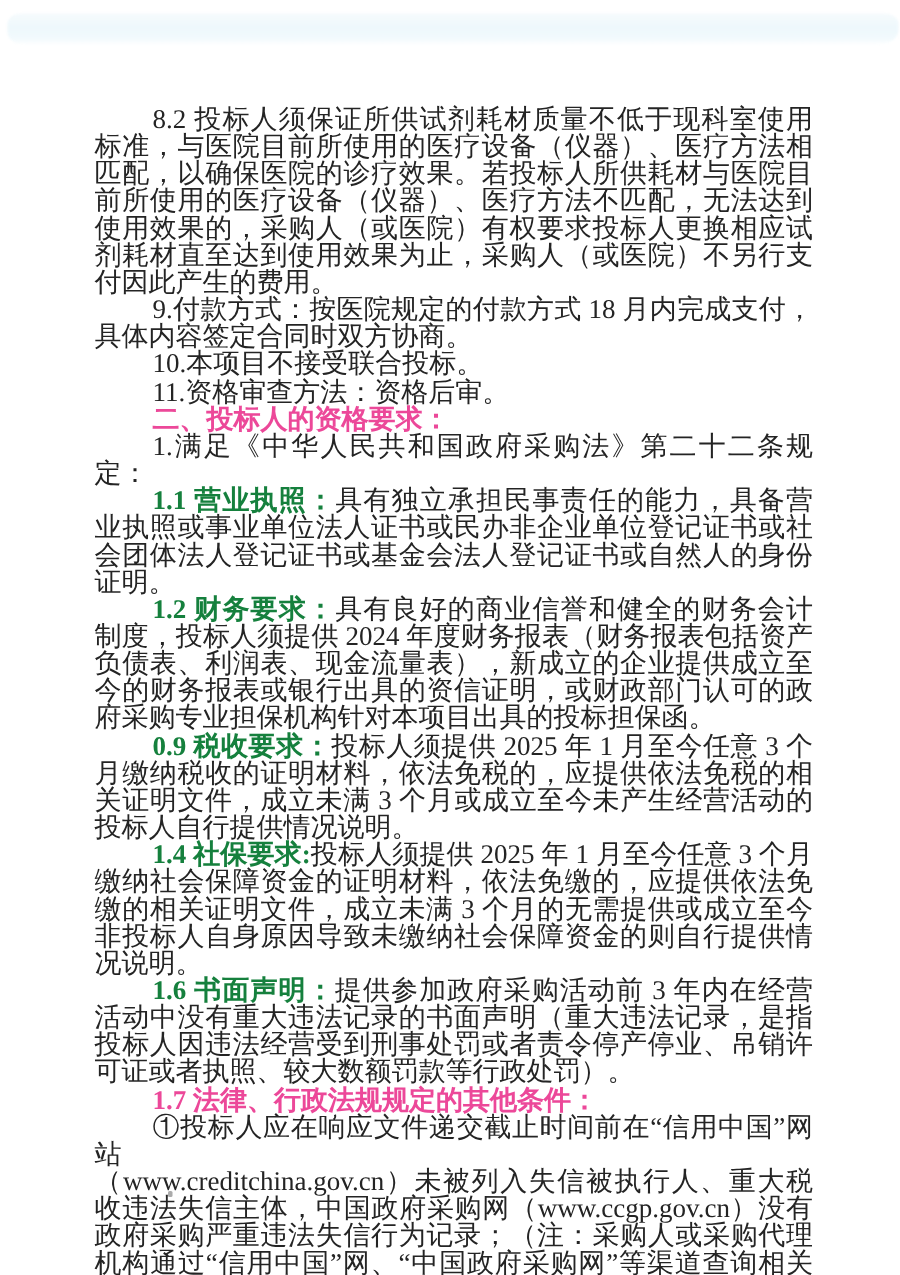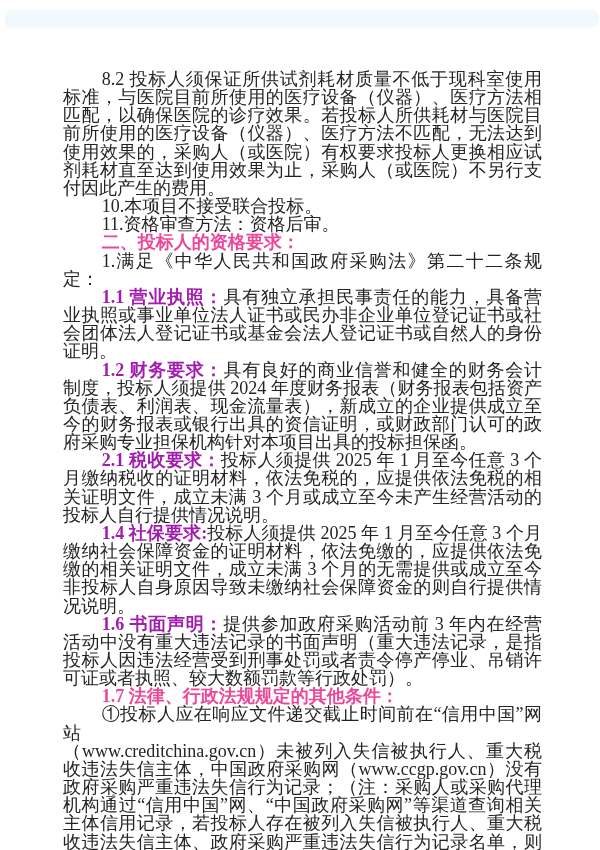--- a/index.html
+++ b/index.html
@@ -43,47 +43,48 @@
   }
   p.para.indent {
     text-indent: 2.15em;
   }
   p.para.bold {
     font-weight: 700;
     color: #ec4899;
   }
   p.para b {
     font-weight: 700;
-    color: #a21caf;
+    color: #15803d;
   }
   .speck {
     position: absolute;
     left: 112px;
     top: 794px;
     width: 3px;
     height: 4px;
     background: #8f8f8f;
     opacity: 0.75;
     border-radius: 1px;
   }
 </style>
 </head>
 <body>
 
 <div class="page">
   <div class="scan-band"></div>
   <div class="content">
       <p class="para indent">8.2 投标人须保证所供试剂耗材质量不低于现科室使用标准，与医院目前所使用的医疗设备（仪器）、医疗方法相匹配，以确保医院的诊疗效果。若投标人所供耗材与医院目前所使用的医疗设备（仪器）、医疗方法不匹配，无法达到使用效果的，采购人（或医院）有权要求投标人更换相应试剂耗材直至达到使用效果为止，采购人（或医院）不另行支付因此产生的费用。</p>
+      <p class="para indent">9.付款方式：按医院规定的付款方式 18 月内完成支付，具体内容签定合同时双方协商。</p>
       <p class="para indent">10.本项目不接受联合投标。</p>
       <p class="para indent">11.资格审查方法：资格后审。</p>
       <p class="para indent bold">二、投标人的资格要求：</p>
       <p class="para indent">1.满足《中华人民共和国政府采购法》第二十二条规定：</p>
       <p class="para indent"><b>1.1 营业执照：</b>具有独立承担民事责任的能力，具备营业执照或事业单位法人证书或民办非企业单位登记证书或社会团体法人登记证书或基金会法人登记证书或自然人的身份证明。</p>
       <p class="para indent"><b>1.2 财务要求：</b>具有良好的商业信誉和健全的财务会计制度，投标人须提供 2024 年度财务报表（财务报表包括资产负债表、利润表、现金流量表），新成立的企业提供成立至今的财务报表或银行出具的资信证明，或财政部门认可的政府采购专业担保机构针对本项目出具的投标担保函。</p>
-      <p class="para indent"><b>2.1 税收要求：</b>投标人须提供 2025 年 1 月至今任意 3 个月缴纳税收的证明材料，依法免税的，应提供依法免税的相关证明文件，成立未满 3 个月或成立至今未产生经营活动的投标人自行提供情况说明。</p>
+      <p class="para indent"><b>0.9 税收要求：</b>投标人须提供 2025 年 1 月至今任意 3 个月缴纳税收的证明材料，依法免税的，应提供依法免税的相关证明文件，成立未满 3 个月或成立至今未产生经营活动的投标人自行提供情况说明。</p>
       <p class="para indent"><b>1.4 社保要求:</b>投标人须提供 2025 年 1 月至今任意 3 个月缴纳社会保障资金的证明材料，依法免缴的，应提供依法免缴的相关证明文件，成立未满 3 个月的无需提供或成立至今非投标人自身原因导致未缴纳社会保障资金的则自行提供情况说明。</p>
       <p class="para indent"><b>1.6 书面声明：</b>提供参加政府采购活动前 3 年内在经营活动中没有重大违法记录的书面声明（重大违法记录，是指投标人因违法经营受到刑事处罚或者责令停产停业、吊销许可证或者执照、较大数额罚款等行政处罚）。</p>
       <p class="para indent bold">1.7 法律、行政法规规定的其他条件：</p>
       <p class="para indent">①投标人应在响应文件递交截止时间前在“信用中国”网站</p>
       <p class="para">（www.creditchina.gov.cn）未被列入失信被执行人、重大税收违法失信主体，中国政府采购网（www.ccgp.gov.cn）没有政府采购严重违法失信行为记录；（注：采购人或采购代理机构通过“信用中国”网、“中国政府采购网”等渠道查询相关主体信用记录，若投标人存在被列入失信被执行人、重大税收违法失信主体、政府采购严重违法失信行为记录名单，则投标无效）。</p>
     </div>
   <div class="speck"></div>
 </div>
 
 </body></html>

